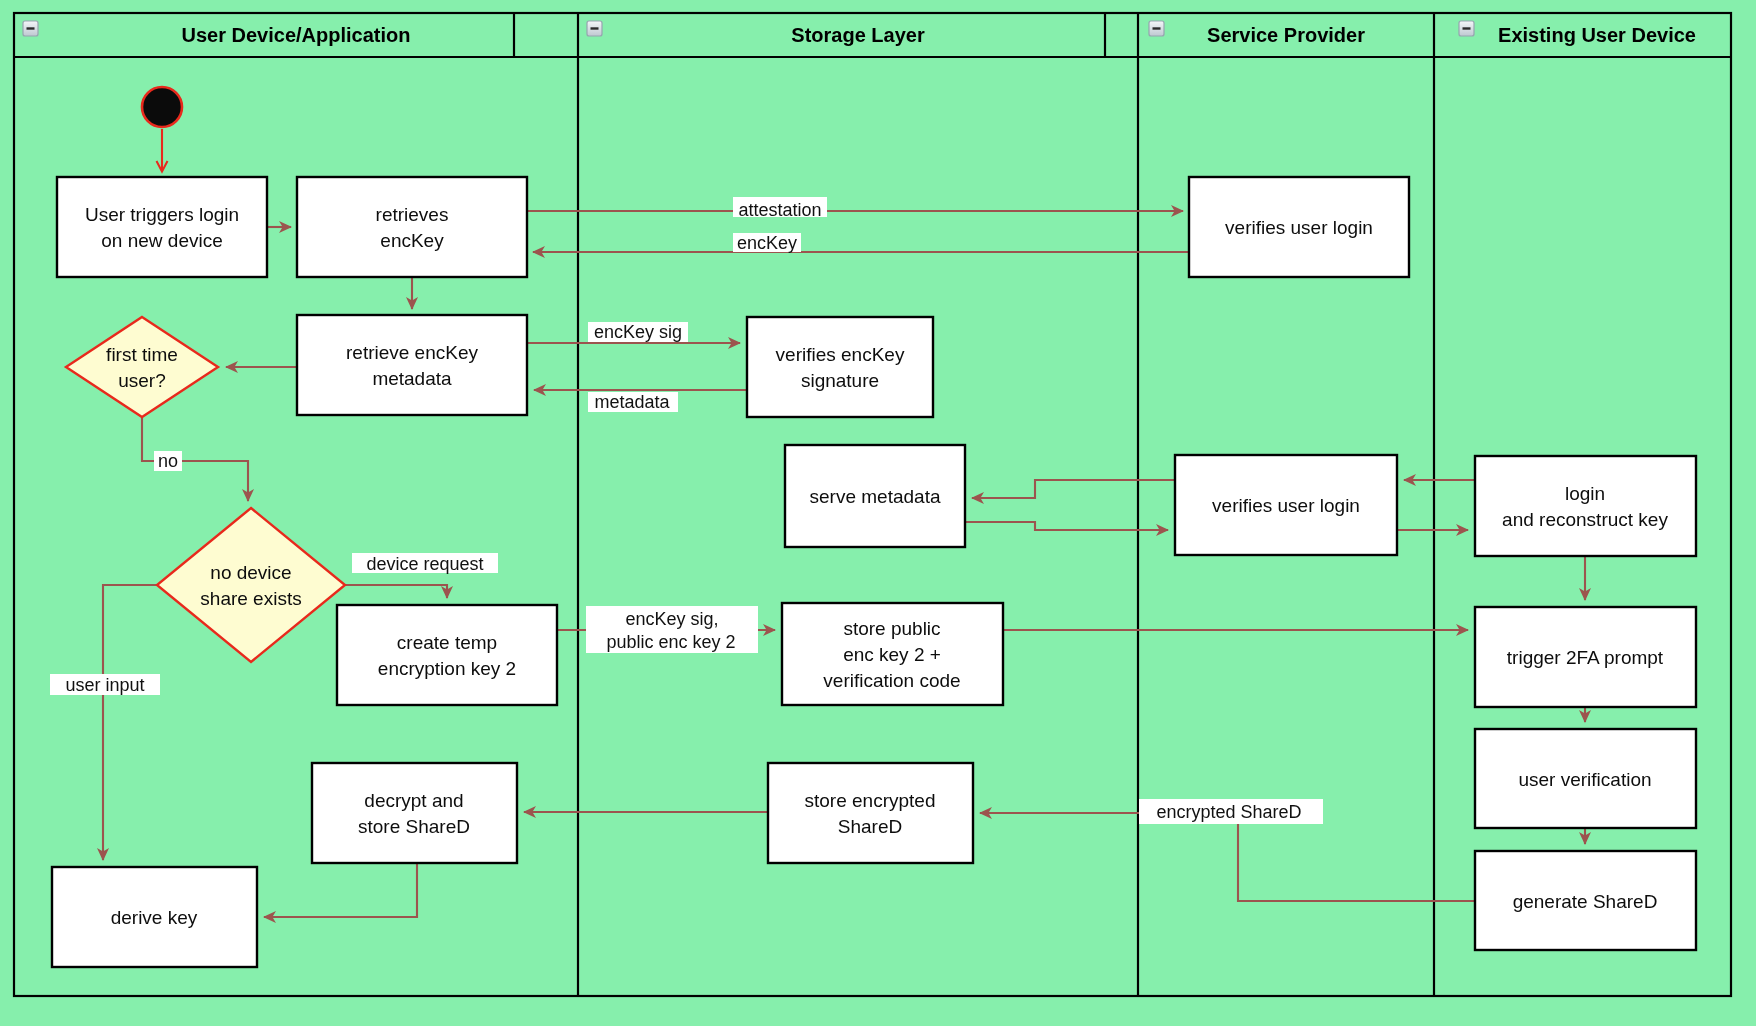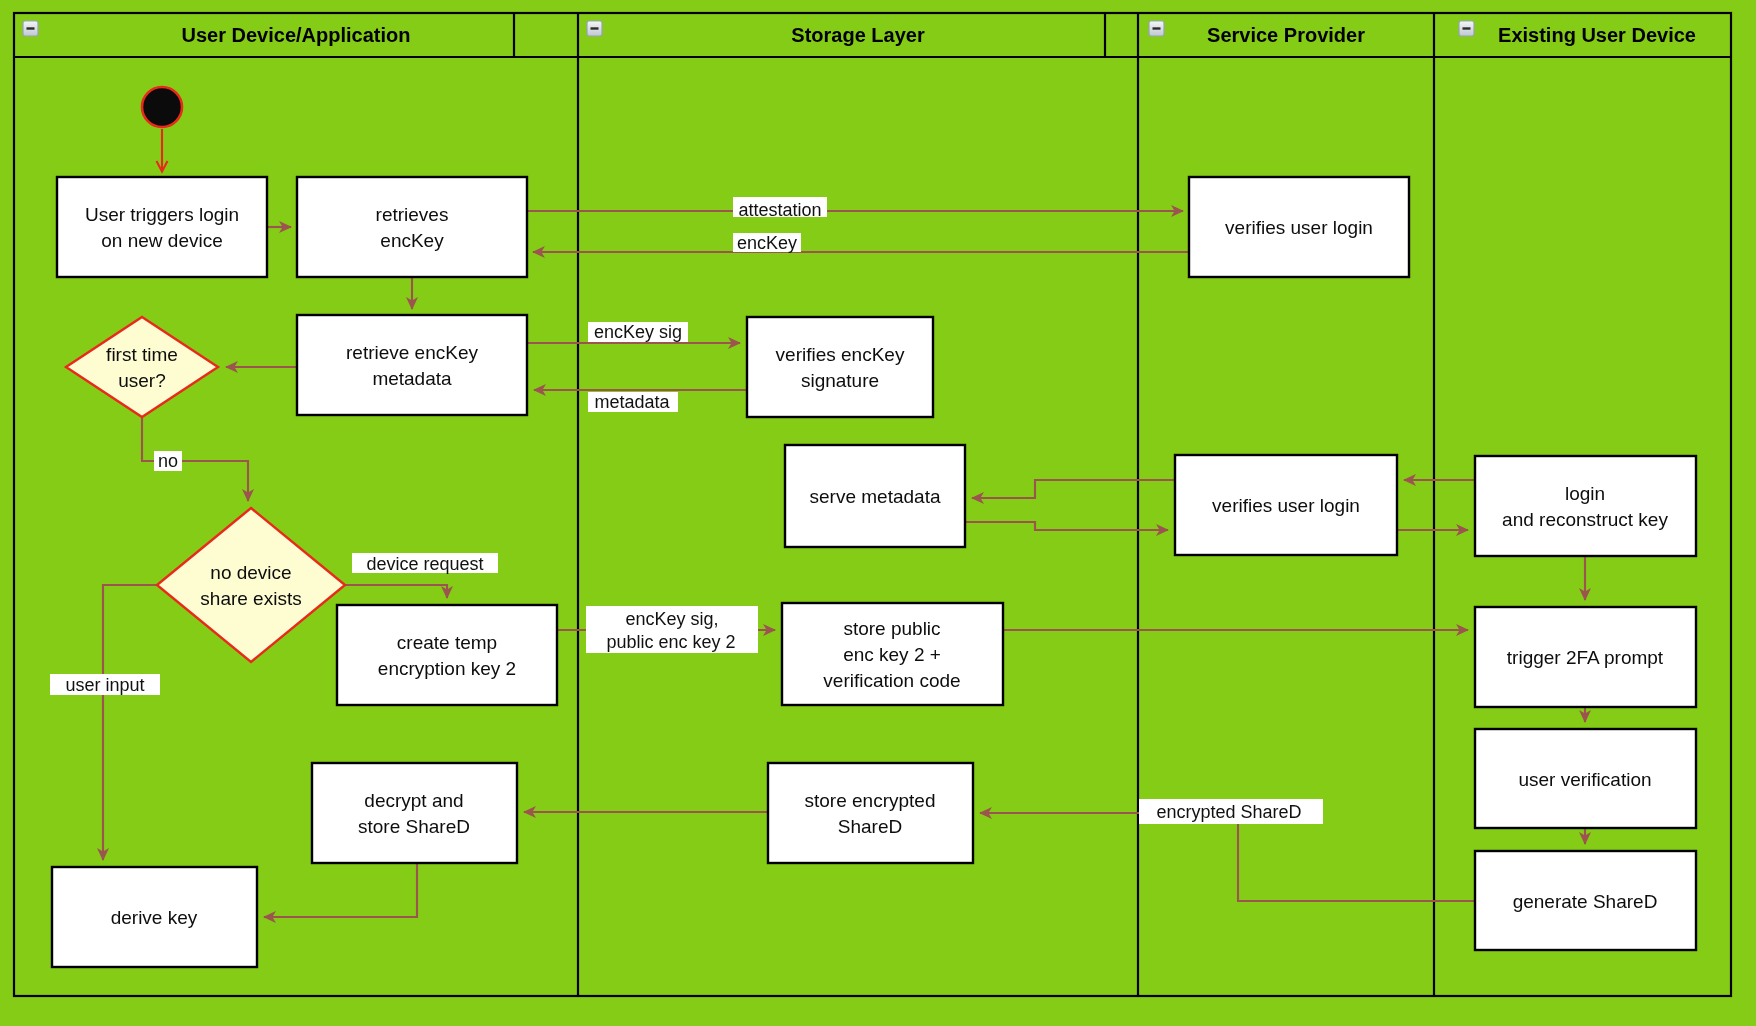--- a/index.html
+++ b/index.html
@@ -3,21 +3,21 @@
 <meta charset="utf-8">
 <style>
   :root{
     --c-arrow:#9C544E;
     --c-highlight:#E8291C;
     --c-diamond:#FEFCD1;
     --c-border:#000000;
     --c-start:#0B0B0B;
   }
   html,body{margin:0;padding:0;background:#ffffff;}
-  .stage{width:1756px;height:1026px;position:relative;background:#84cc16;
+  .stage{width:1756px;height:1026px;position:relative;background:#86efac;
          font-family:"Liberation Sans", sans-serif;}
   svg{display:block;}
   .pool, .lane-line{stroke:var(--c-border);stroke-width:2.2;fill:none;}
   .node-rect{fill:#ffffff;stroke:var(--c-border);stroke-width:2.4;}
   .diamond{fill:var(--c-diamond);stroke:var(--c-highlight);stroke-width:2.4;}
   .start-circle{fill:var(--c-start);stroke:var(--c-highlight);stroke-width:2.6;}
   .node-label{font-size:19px;fill:#0d0d0d;text-anchor:middle;}
   .lane-title{font-size:20px;font-weight:bold;fill:#000;text-anchor:middle;}
   .edge{stroke:var(--c-arrow);stroke-width:2.1;fill:none;}
   .edge-start{stroke:var(--c-highlight);stroke-width:2.1;fill:none;}

